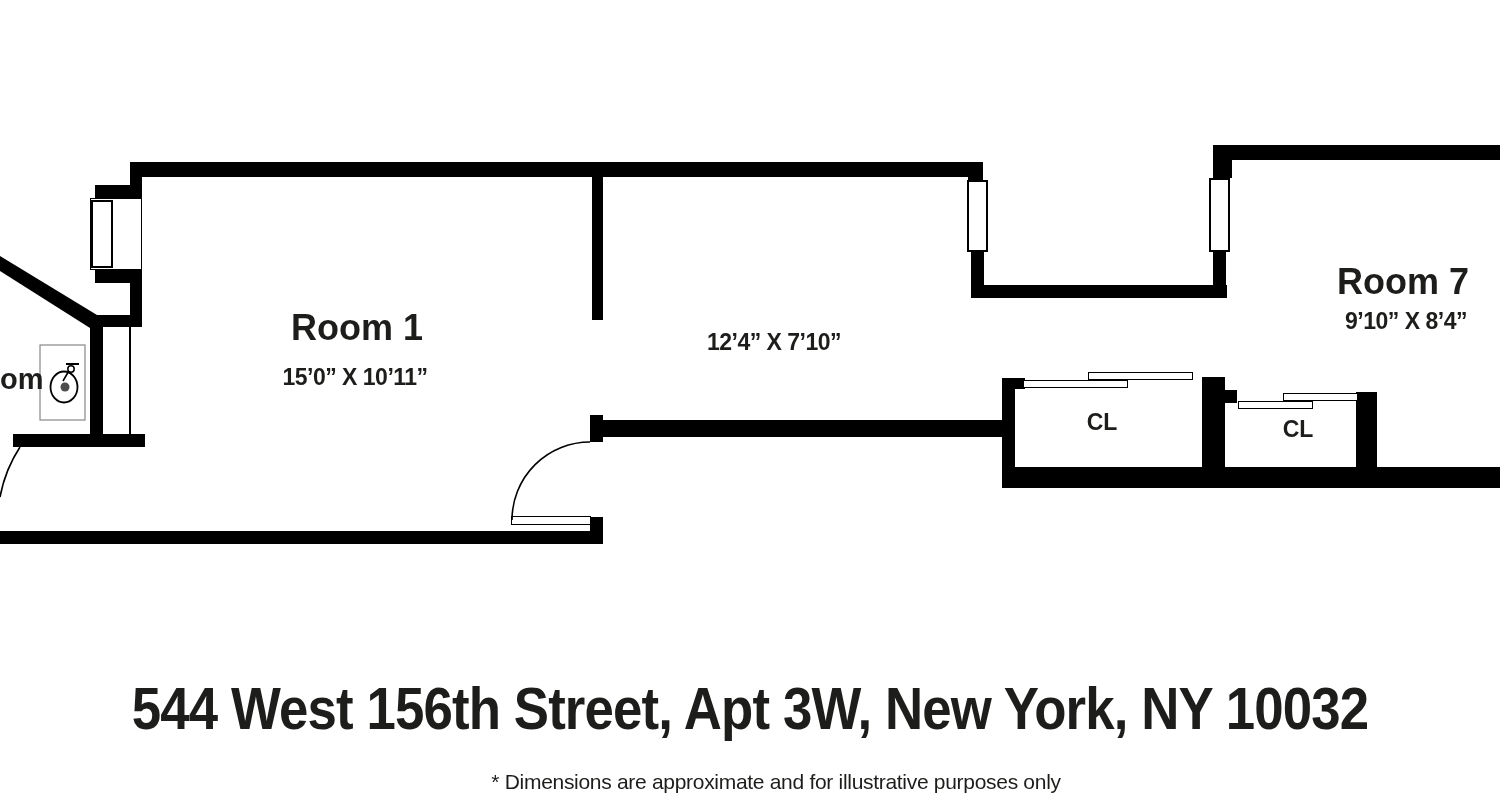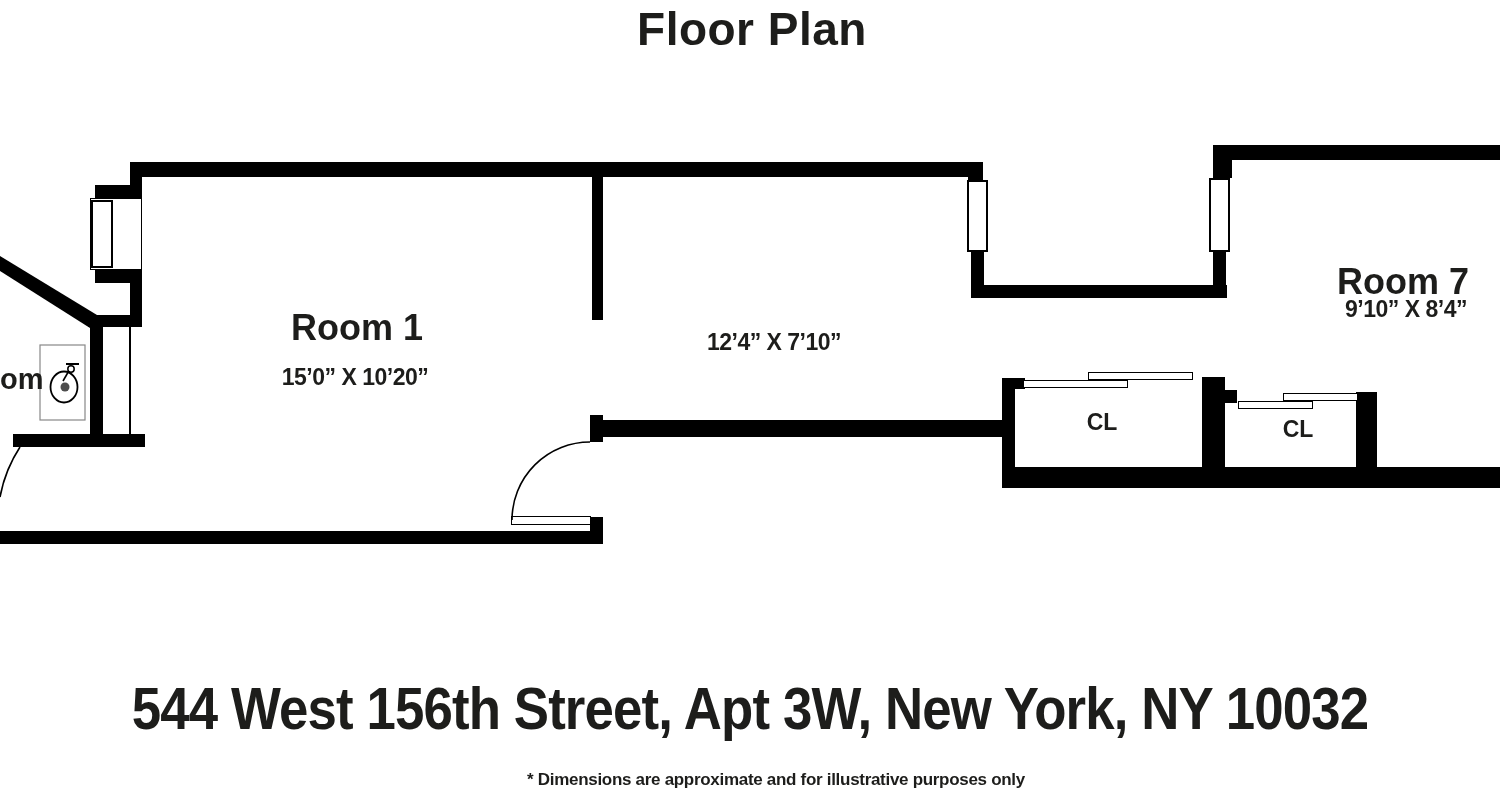--- a/index.html
+++ b/index.html
@@ -13,31 +13,30 @@
   .label{position:absolute;color:#1d1d1b;font-weight:bold;white-space:nowrap;
          transform:translateX(-50%);}
   .title{font-size:46px;letter-spacing:0.5px;}
   .room-name{font-size:36px;}
   .room-dims{font-size:23px;letter-spacing:-0.5px;}
   .cl{font-size:23px;}
   .partial{position:absolute;color:#1d1d1b;font-weight:bold;font-size:29px;white-space:nowrap;}
   .address{position:absolute;left:0;right:0;top:674px;text-align:center;color:#1d1d1b;
            font-weight:bold;font-size:60px;white-space:nowrap;transform:scaleX(0.88);
            transform-origin:center;letter-spacing:-1px;}
-  .disclaimer{position:absolute;color:#1d1d1b;font-weight:bold;font-size:17px;
+  .disclaimer{position:absolute;color:#1d1d1b;font-weight:normal;font-size:21px;
               white-space:nowrap;transform:translateX(-50%);letter-spacing:-0.3px;}
   svg{position:absolute;left:0;top:0;}
   .doorleaf{position:absolute;background:#fff;border:1.5px solid #000;box-sizing:border-box;}
 </style>
 </head>
 <body>
 
 <div id="plan">
 
-  <div class="label title" style="left:752px;top:2px;">Floor Plan</div>
 
   <div class="wall" style="left:130px;top:162px;width:853px;height:15px;"></div>
 
   <div class="wall" style="left:130px;top:162px;width:12px;height:36px;"></div>
 
   <div class="wall" style="left:95px;top:185px;width:47px;height:13px;"></div>
   <div class="wall" style="left:95px;top:270px;width:47px;height:13px;"></div>
 
   <div class="win-thin" style="left:90px;top:198px;width:52px;height:72px;"></div>
   <div class="win" style="left:91px;top:200px;width:22px;height:68px;"></div>
@@ -99,26 +98,26 @@
       <rect x="40" y="345" width="45" height="75" fill="#fff" stroke="#888" stroke-width="1.2"></rect>
       <ellipse cx="64" cy="387" rx="13.5" ry="15.5" fill="#fff" stroke="#000" stroke-width="1.8"></ellipse>
       <circle cx="65" cy="387" r="4.5" fill="#4d4d4d"></circle>
       <line x1="66" y1="364" x2="79" y2="364" stroke="#000" stroke-width="2"></line>
       <circle cx="71" cy="369" r="3.2" fill="#fff" stroke="#000" stroke-width="1.5"></circle>
       <line x1="68.5" y1="371.5" x2="63" y2="381" stroke="#000" stroke-width="1.6"></line>
     </g>
   </svg>
 
   <div class="label room-name" style="left:357px;top:307px;">Room 1</div>
-  <div class="label room-dims" style="left:355px;top:364px;">15’0” X 10’20”</div>
+  <div class="label room-dims" style="left:355px;top:364px;">15’0” X 10’11”</div>
 
   <div class="label room-dims" style="left:774px;top:329px;">12’4” X 7’10”</div>
 
   <div class="label room-name" style="left:1403px;top:261px;">Room 7</div>
-  <div class="label room-dims" style="left:1406px;top:296px;">9’10” X 8’4”</div>
+  <div class="label room-dims" style="left:1406px;top:308px;">9’10” X 8’4”</div>
 
   <div class="label cl" style="left:1102px;top:409px;">CL</div>
   <div class="label cl" style="left:1298px;top:416px;">CL</div>
 
   <div class="partial" style="left:0px;top:363px;">om</div>
 
   <div class="address">544 West 156th Street, Apt 3W, New York, NY 10032</div>
   <div class="disclaimer" style="left:776px;top:770px;">* Dimensions are approximate and for illustrative purposes only</div>
 
 </div>

